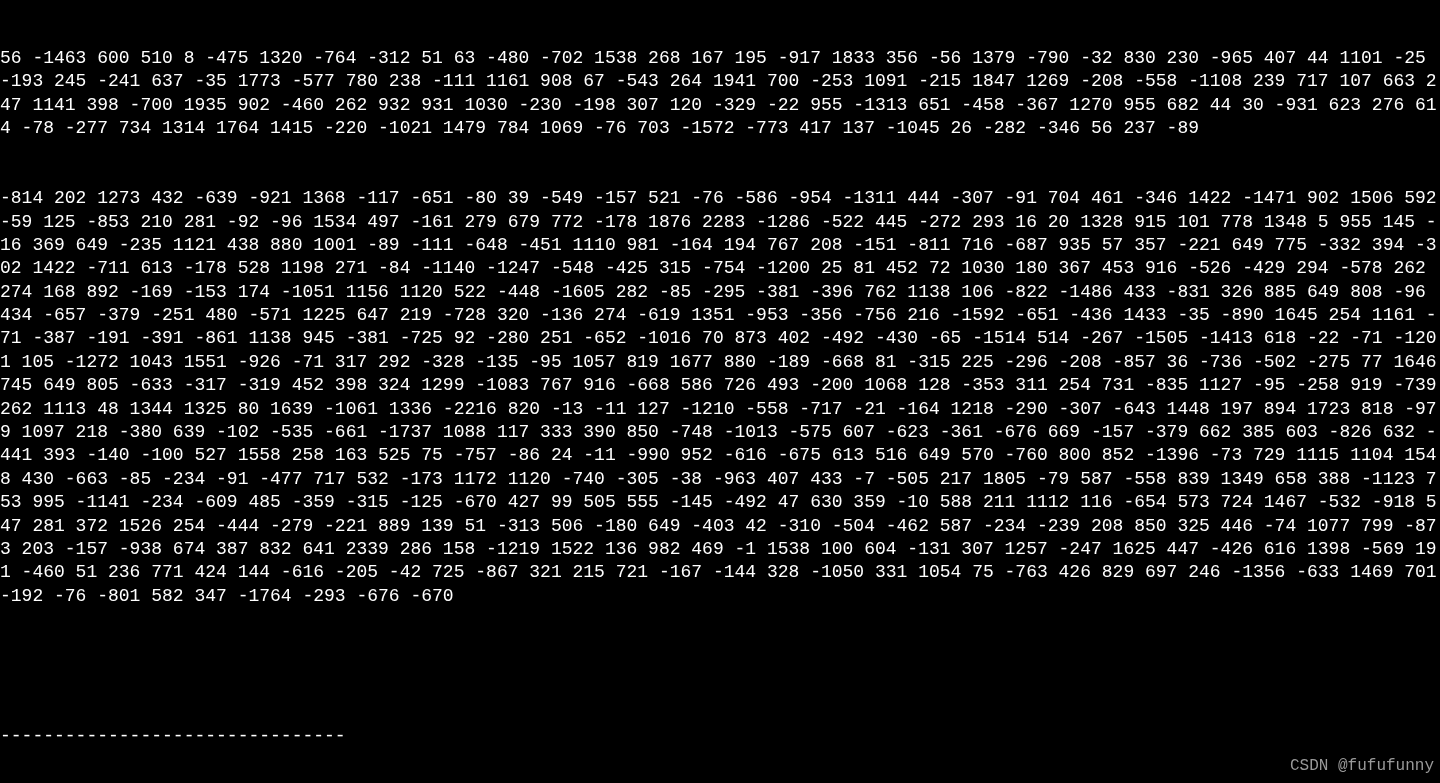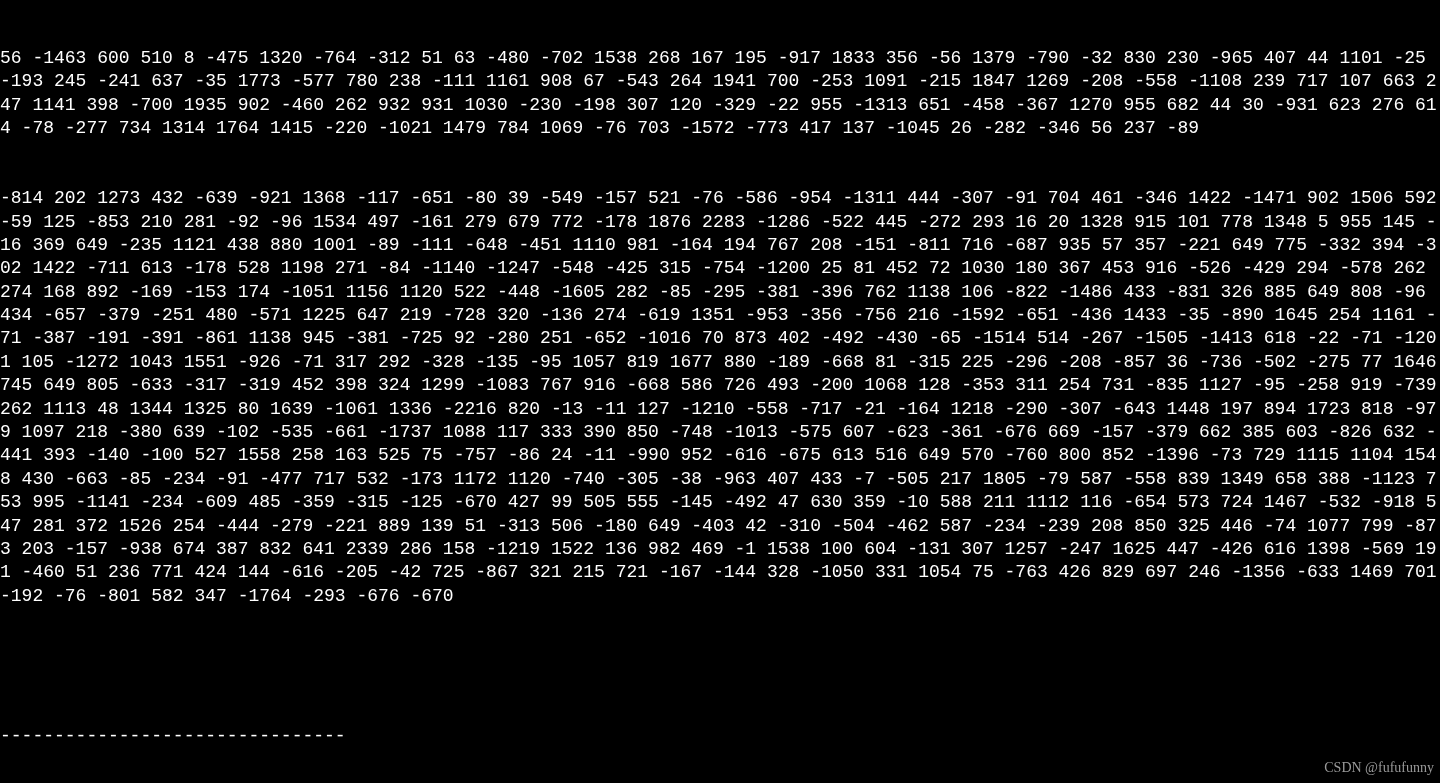--- a/index.html
+++ b/index.html
@@ -28,22 +28,22 @@
       word-break: break-all;
     }
     .separator {
       white-space: pre;
     }
     .watermark {
       position: absolute;
       right: 6px;
       bottom: 6px;
       color: #999999;
-      font-size: 14px;
-      font-family: Liberation Serif, serif;
+      font-size: 16px;
+      font-family: Liberation Mono, monospace;
       text-align: right;
     }
     .blank-line {
       height: 1.3em;
     }
   </style>
 </head>
 <body>
 
 <div class="console-output">

